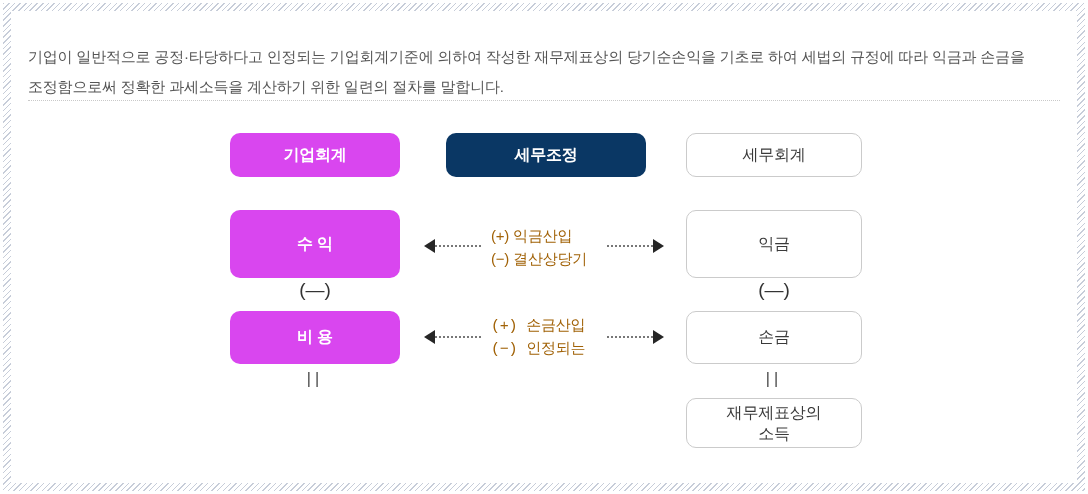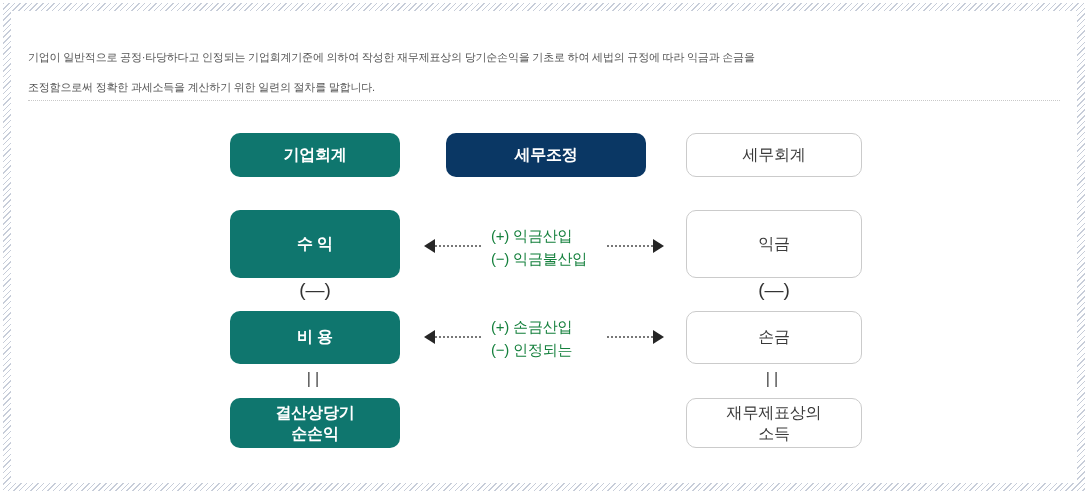--- a/index.html
+++ b/index.html
@@ -18,21 +18,21 @@
     inset: 3px;
     border: 8px solid transparent;
     border-image: repeating-linear-gradient(135deg, #c7cdd9 0, #c7cdd9 1px, transparent 1px, transparent 4px) 8;
     pointer-events: none;
   }
   .intro {
     position: absolute;
     left: 28px;
     top: 42px;
     width: 1010px;
-    font-size: 11px;
+    font-size: 15px;
     line-height: 30px;
     color: #555555;
     letter-spacing: -0.2px;
   }
   .sep {
     position: absolute;
     left: 28px;
     right: 28px;
     top: 100px;
     border-top: 1px dotted #c9c9c9;
@@ -40,21 +40,21 @@
   .box {
     position: absolute;
     display: flex;
     flex-direction: column;
     align-items: center;
     justify-content: center;
     text-align: center;
     font-size: 16px;
     letter-spacing: -0.2px;
   }
-  .box.blue  { background: #0f766e; color: #ffffff; border-radius: 10px; font-weight: 700; }
+  .box.blue  { background: #d946ef; color: #ffffff; border-radius: 10px; font-weight: 700; }
   .box.navy  { background: #0a3764; color: #ffffff; border-radius: 10px; font-weight: 700; font-family: Liberation Serif, serif; }
   .box.white { background: #ffffff; border: 1px solid #cbcbcb; border-radius: 10px; color: #3a3a3a; font-weight: 400; align-items: center; }
   .c1 { left: 230px; width: 170px; }
   .c2 { left: 446px; width: 200px; }
   .c3 { left: 686px; width: 176px; }
   .r1 { top: 133px; height: 44px; }
   .r2 { top: 210px; height: 68px; }
   .r3 { top: 311px; height: 53px; }
   .r4 { top: 398px; height: 50px; }
   .box .ln { display: block; line-height: 21px; }
@@ -95,26 +95,26 @@
   .arr-r { left: 607px; }
   .arrow-row2 { top: 239px; }
   .arrow-row3 { top: 330px; }
   
   .adj {
     position: absolute;
     left: 491px;
     width: 116px;
     font-size: 15px;
     line-height: 23px;
-    color: #15803d;
+    color: #a16207;
     white-space: nowrap;
     letter-spacing: -0.2px;
   }
   .adj-row2 { top: 224px; }
-  .adj-row3 { top: 315px; }
+  .adj-row3 { top: 315px; font-family: Liberation Mono, monospace; }
 </style>
 </head>
 <body>
 
 <div class="stage">
   <div class="hatch-frame"></div>
 
   <div class="intro">
     <div>기업이 일반적으로 공정·타당하다고 인정되는 기업회계기준에 의하여 작성한 재무제표상의 당기순손익을 기초로 하여 세법의 규정에 따라 익금과 손금을</div>
     <div>조정함으로써 정확한 과세소득을 계산하기 위한 일련의 절차를 말합니다.</div>
@@ -134,21 +134,21 @@
 
   <div class="box blue c1 r2">
     <span>수 익</span>
   </div>
   <div class="arrow arr-l arrow-row2">
     <span class="head-l"></span>
     <span class="dots"></span>
   </div>
   <div class="adj adj-row2">
     <div>(+) 익금산입</div>
-    <div>(−) 익금불산입</div>
+    <div>(−) 결산상당기</div>
   </div>
   <div class="arrow arr-r arrow-row2">
     <span class="dots"></span>
     <span class="head-r"></span>
   </div>
   <div class="box white c3 r2">
     <span>익금</span>
   </div>
 
   <div class="sym c1s minus-row">(—)</div>
@@ -169,21 +169,17 @@
     <span class="dots"></span>
     <span class="head-r"></span>
   </div>
   <div class="box white c3 r3">
     <span>손금</span>
   </div>
 
   <div class="sym c1s eq-row">||</div>
   <div class="sym c3s eq-row">||</div>
 
-  <div class="box blue c1 r4">
-    <span class="ln">결산상당기</span>
-    <span class="ln">순손익</span>
-  </div>
   <div class="box white c3 r4">
     <span class="ln">재무제표상의</span>
     <span class="ln">소득</span>
   </div>
 </div>
 
 </body></html>

